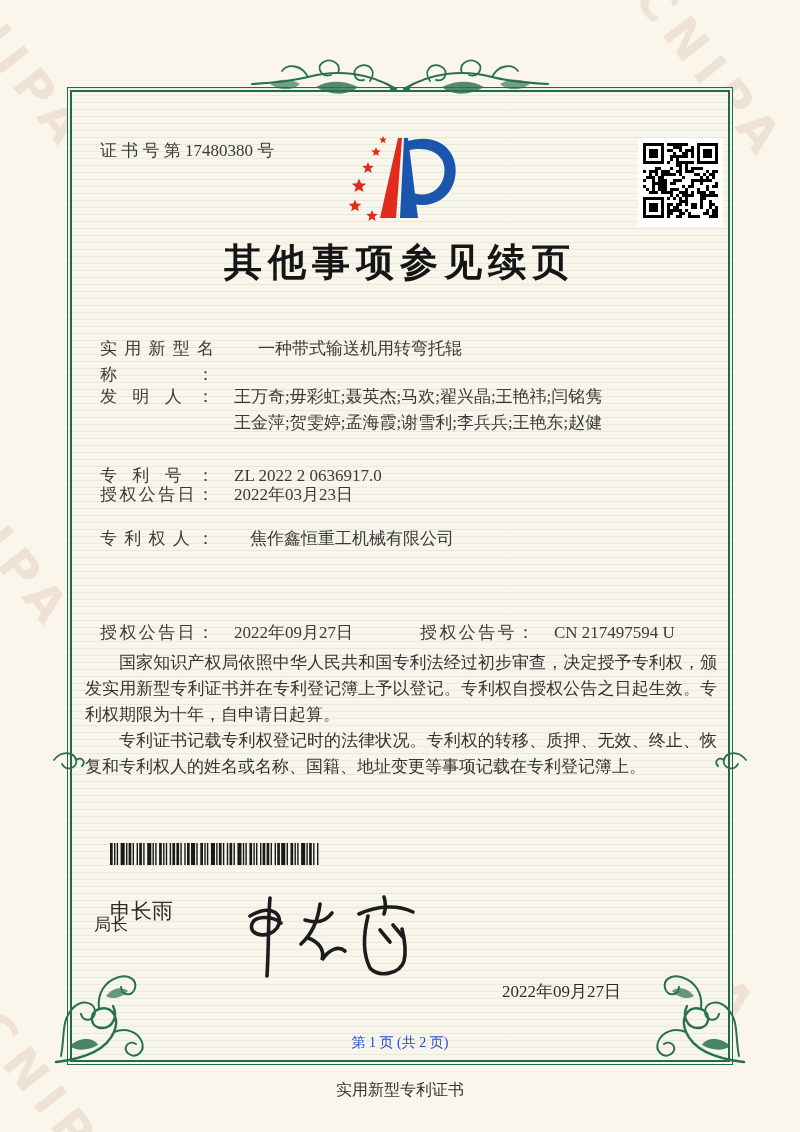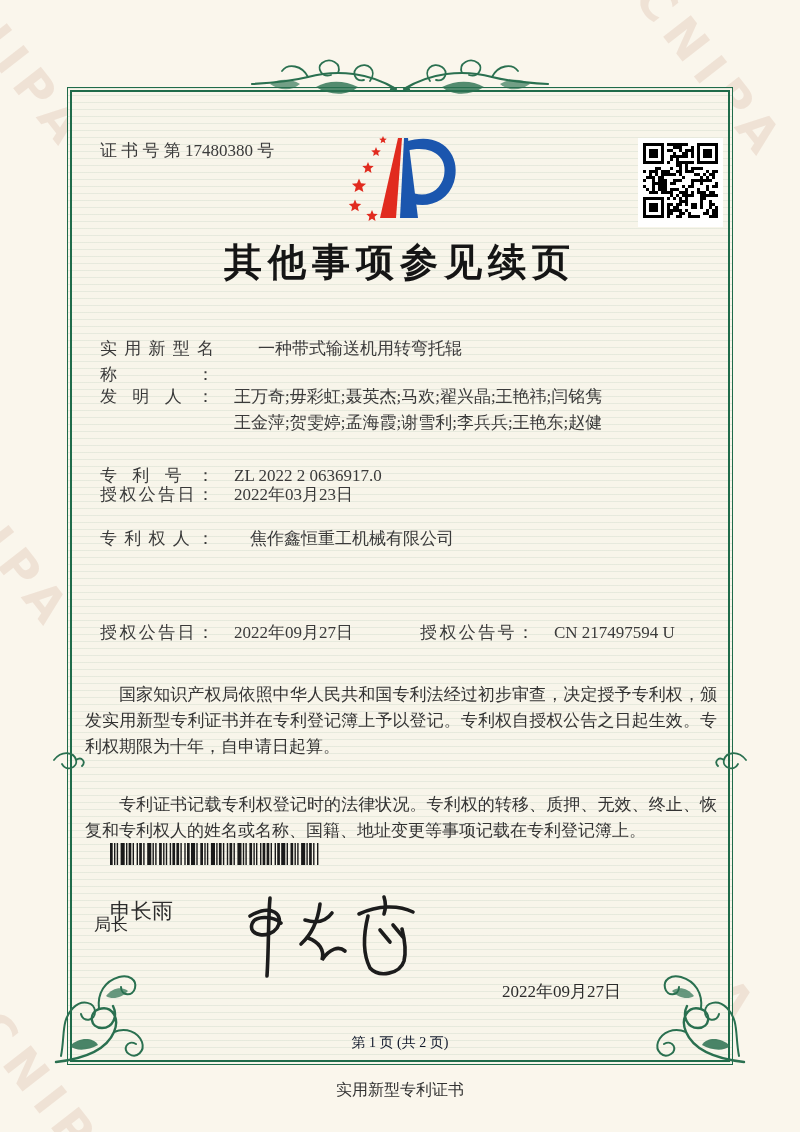--- a/index.html
+++ b/index.html
@@ -40,29 +40,29 @@
          font-size:38px;font-weight:700;letter-spacing:6px;color:#151515;}
 
   .row{position:absolute;left:100px;display:flex;align-items:flex-start;
        font-size:17px;color:var(--ink);line-height:26px;}
   .flabel{display:inline-block;width:114px;text-align:justify;text-align-last:justify;flex:none;}
   .fvalue{margin-left:20px;white-space:nowrap;}
   .fvalue.wrap2 div{white-space:nowrap;}
 
   .paras{position:absolute;left:85px;top:650px;width:632px;font-size:17px;
          line-height:26px;color:#333;text-align:justify;}
-  .paras p{text-indent:2em;margin-top:32px;}
+  .paras p{text-indent:2em;}
 
   .barcode{position:absolute;left:110px;top:843px;}
   .signer-title{position:absolute;left:94px;top:913px;font-size:17px;color:#2c2c2c;}
   .signer-name{position:absolute;left:110px;top:897px;font-size:21px;color:#2c2c2c;}
   .signature{position:absolute;left:232px;top:886px;}
   .issue-date{position:absolute;left:502px;top:980px;font-size:17px;color:#2c2c2c;}
   .page-info{position:absolute;left:67px;top:1034px;width:666px;text-align:center;
-             font-size:14px;color:#0f172a;}
+             font-size:14px;color:#1d4ed8;}
   .cont-note{position:absolute;left:0;top:1080px;width:800px;text-align:center;
              font-size:16px;color:#333;}
 </style>
 </head>
 <body>
 
 <div class="page">
 
   <span class="wm" style="left:-30px;top:-40px;">CNIPA</span>
   <span class="wm" style="left:668px;top:-30px;">CNIPA</span>

